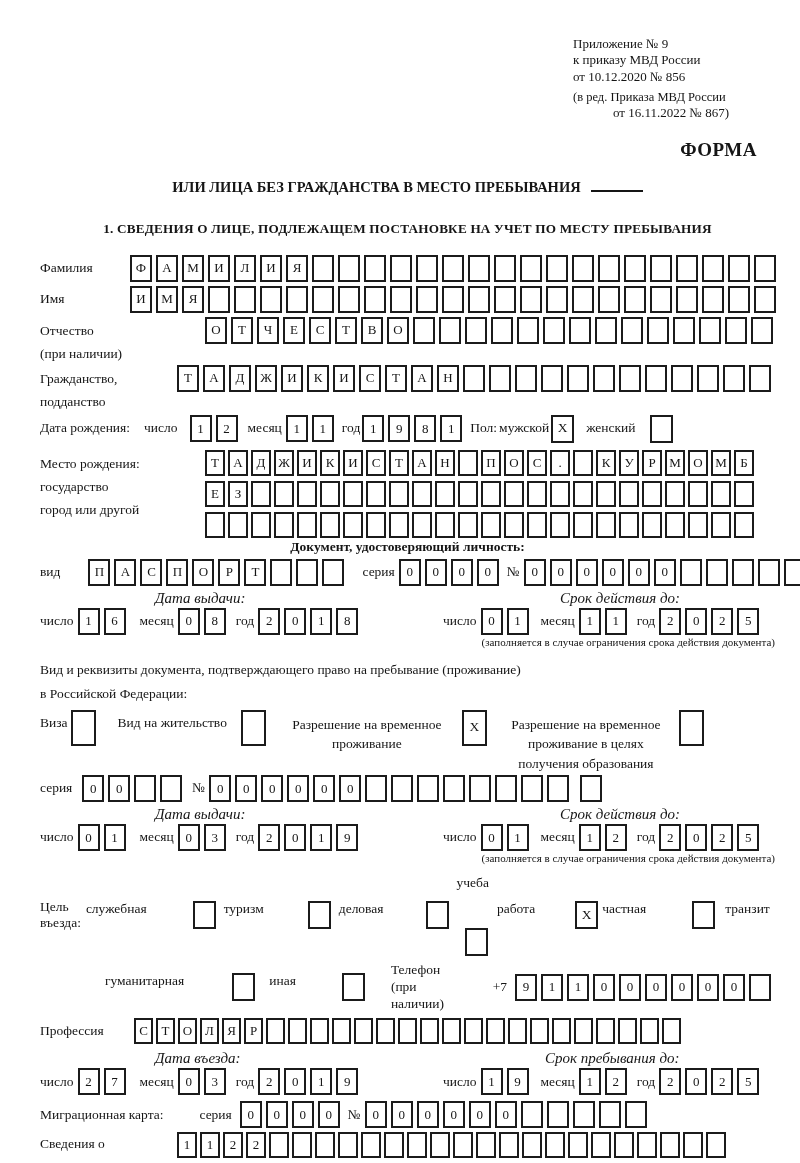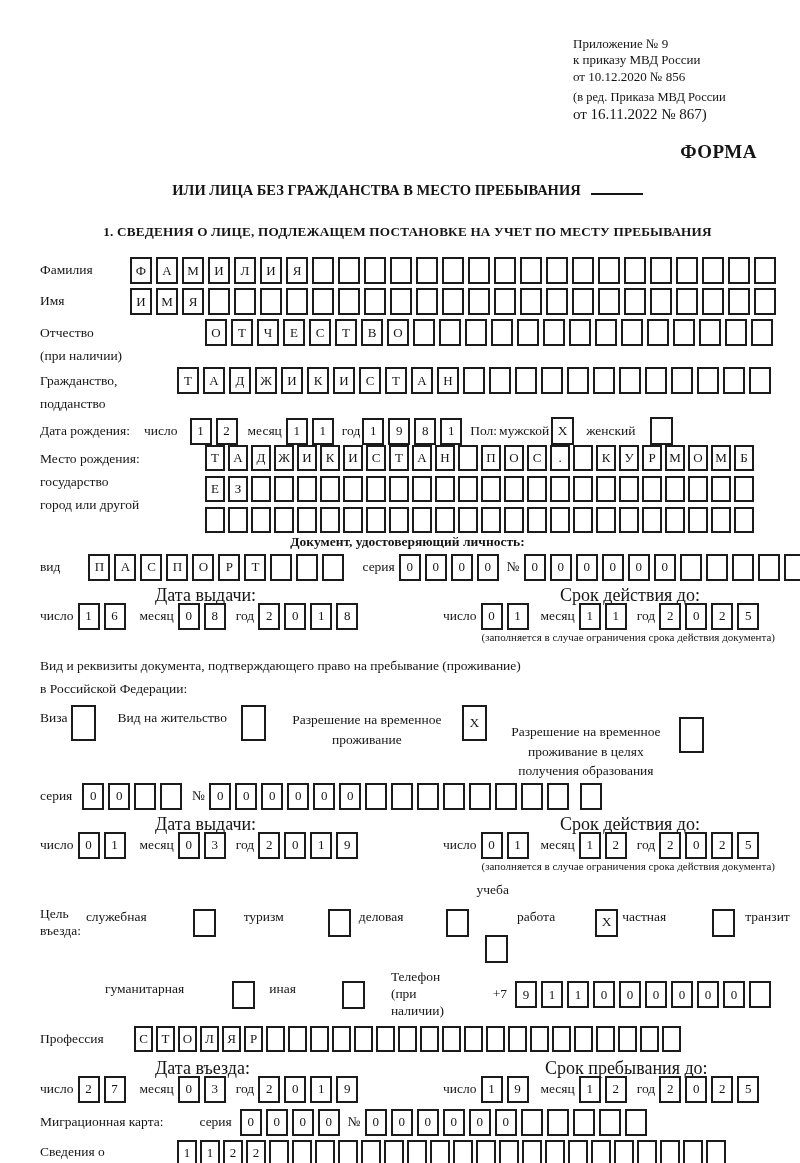--- a/index.html
+++ b/index.html
@@ -29,21 +29,21 @@
   .lbl-165{width:165px;}
   .lbl-stack div{line-height:23px;}
   .chk{flex:none;display:inline-flex;align-items:center;justify-content:center;box-sizing:border-box;
        width:23px;height:28px;border:2px solid #1b1b1b;font-size:13.5px;background:#fff;}
   .chk-tall{width:25px;height:36px;}
   .word{padding:0 6px 0 0;}
   
   .two-col{display:flex;margin-bottom:2px;}
   .col-l{width:385px;flex:none;}
   .col-r{flex:1;}
-  .grp-label{font-size:18px;height:19px;}
+  .grp-label{font-size:15px;height:19px;font-style:italic;}
   .grp-label.ctr-l{padding-left:115px;}
   .grp-label.ctr-r{padding-left:135px;}
   .date-row{display:flex;align-items:center;}
   .date-row .word{padding-right:4px;}
   .note-r{text-align:right;font-size:11px;margin:1px 0 3px 0;}
   .doc-head{text-align:center;font-weight:bold;font-size:13.5px;margin:1px 0 3px 0;}
   .intro{margin:6px 0 2px 0;line-height:1.75;}
   
   .res-row{display:flex;align-items:flex-start;margin:4px 0 2px 0;}
   .res-item{display:flex;align-items:flex-start;}
@@ -59,21 +59,21 @@
 <body>
 
 <div class="page">
 
   <div class="hdr-right">
     <div>Приложение № 9</div>
     <div>к приказу МВД России</div>
     <div>от 10.12.2020 № 856</div>
     <div class="hdr-gap"></div>
     <div style="font-size:12.5px;">(в ред. Приказа МВД России</div>
-    <div style="font-size:15px;">от 16.11.2022 № 867)</div>
+    <div style="font-size:13px;margin-left:40px;">от 16.11.2022 № 867)</div>
   </div>
 
   <div class="forma">ФОРМА</div>
 
   <div class="title">
     <div>
       <span>ИЛИ ЛИЦА БЕЗ ГРАЖДАНСТВА В МЕСТО ПРЕБЫВАНИЯ</span><span class="title-blank"></span>
     </div>
   </div>
 
@@ -199,21 +199,21 @@
           <span class="cell"></span>
           <span class="cell"></span>
           <span class="cell"></span>
           <span class="cell"></span>
           <span class="cell"></span>
           <span class="cell"></span>
           <span class="cell"></span>
         </div>
     </div>
 
-    <div class="date-row" style="">
+    <div class="date-row" style="margin-bottom:7px;">
       <span class="word" style="padding-right:14px;">Дата рождения:</span>
       <span class="word" style="padding-right:12px;">число</span>
       <div class="cells">
           <span class="cell">1</span>
           <span class="cell">2</span>
         </div>
       <span class="word" style="padding-left:6px;">месяц</span>
       <div class="cells">
           <span class="cell">1</span>
           <span class="cell">1</span>
@@ -418,21 +418,21 @@
         <span class="chk chk-tall" style="margin-left:3px;"></span>
       </div>
       <div class="res-item" style="margin-left:22px;">
         <span class="res-txt">Вид на жительство</span>
         <span class="chk chk-tall" style="margin-left:14px;"></span>
       </div>
       <div class="res-item" style="margin-left:16px;">
         <span class="res-txt-c" style="width:170px;">Разрешение на временное проживание</span>
         <span class="chk chk-tall" style="margin-left:10px;">X</span>
       </div>
-      <div class="res-item" style="margin-left:14px;margin-top:12px;">
+      <div class="res-item" style="margin-left:14px;">
         <span class="res-txt-c" style="width:170px;">Разрешение на временное проживание в целях получения образования</span>
         <span class="chk chk-tall" style="margin-left:8px;"></span>
       </div>
     </div>
 
     <div class="date-row sep-wrap" style="margin-bottom:3px;">
       <span class="word" style="padding-right:10px;">серия</span>
       <div class="cells">
           <span class="cell">0</span>
           <span class="cell">0</span>
@@ -506,21 +506,21 @@
         <div class="note-r">(заполняется в случае ограничения срока действия документа)</div>
       </div>
     </div>
 
     <div class="purp-row" style="margin-top:6px;">
       <span style="padding-right:5px;">Цель въезда:</span>
       <div class="purp-item">
         <span>служебная</span>
         <span class="chk" style="margin-left:10px;"></span>
       </div>
-      <div class="purp-item" style="margin-left:28px;">
+      <div class="purp-item" style="margin-left:8px;">
         <span>туризм</span>
         <span class="chk" style="margin-left:8px;"></span>
       </div>
       <div class="purp-item" style="margin-left:8px;">
         <span>деловая</span>
         <span class="chk" style="margin-left:6px;"></span>
       </div>
       <div class="purp-item" style="margin-left:8px;flex-direction:column;">
         <span>учеба</span>
         <span class="chk" style="margin-left:8px;"></span>

